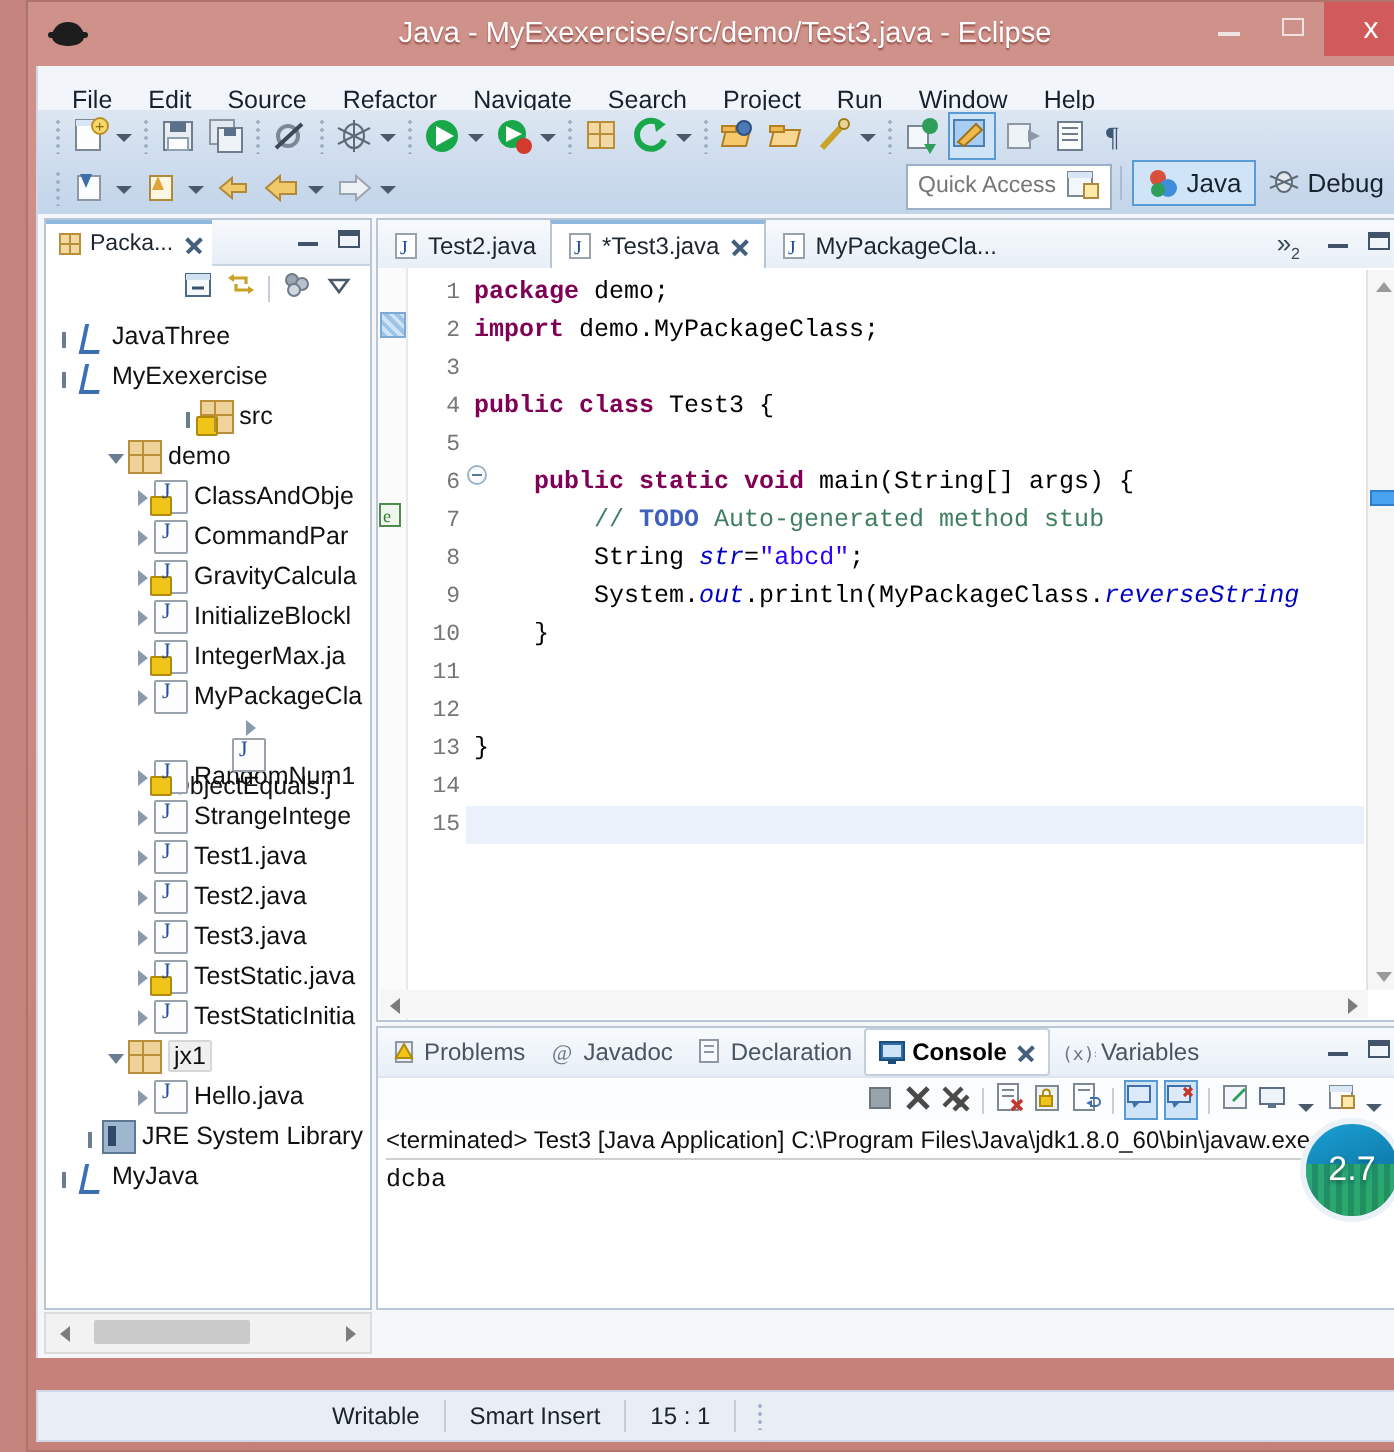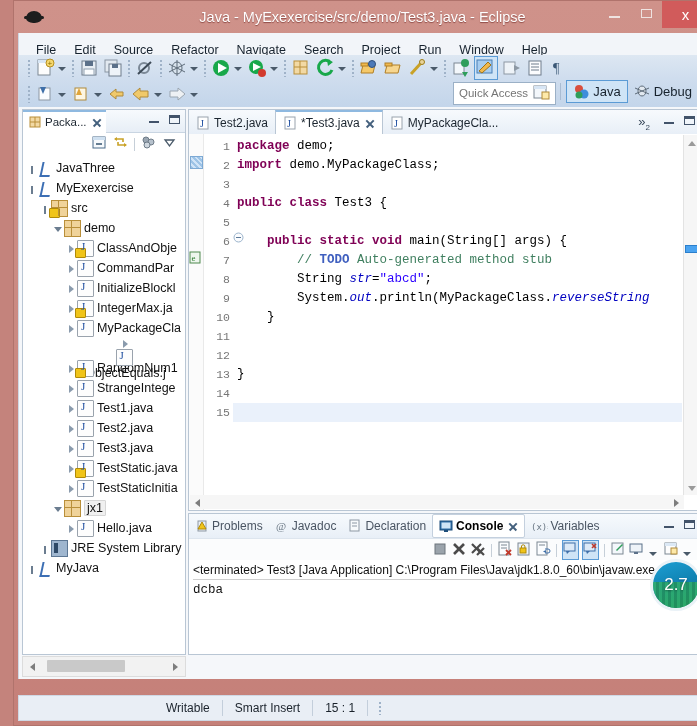--- a/index.html
+++ b/index.html
@@ -448,21 +448,21 @@
           <div class="row" style="padding-left: 4px;">
             <span class="tw plus"></span>
             <span class="ji ic-prj"></span>
             <span>JavaThree</span>
           </div>
           <div class="row" style="padding-left: 4px;">
             <span class="tw plus"></span>
             <span class="ji ic-prj"></span>
             <span>MyExexercise</span>
           </div>
-          <div class="row" style="padding-left: 17px;">
+          <div class="row" style="padding-left: 17px; justify-content: center;">
             <span class="tw plus"></span>
             <span class="ji ic-pkg">
               <span class="warnbadge"></span>
             </span>
             <span>src</span>
           </div>
           <div class="row" style="padding-left: 30px;">
             <span class="tw open"></span>
             <span class="ji ic-pkg"></span>
             <span>demo</span>
@@ -471,20 +471,27 @@
             <span class="tw closed"></span>
             <span class="ji ic-java">
               <span class="warnbadge"></span>
             </span>
             <span>ClassAndObje</span>
           </div>
           <div class="row" style="padding-left: 43px;">
             <span class="tw closed"></span>
             <span class="ji ic-java"></span>
             <span>CommandPar</span>
+          </div>
+          <div class="row" style="padding-left: 43px;">
+            <span class="tw closed"></span>
+            <span class="ji ic-java">
+              <span class="warnbadge"></span>
+            </span>
+            <span>GravityCalcula</span>
           </div>
           <div class="row" style="padding-left: 43px;">
             <span class="tw closed"></span>
             <span class="ji ic-java"></span>
             <span>InitializeBlockl</span>
           </div>
           <div class="row" style="padding-left: 43px;">
             <span class="tw closed"></span>
             <span class="ji ic-java">
               <span class="warnbadge"></span>

